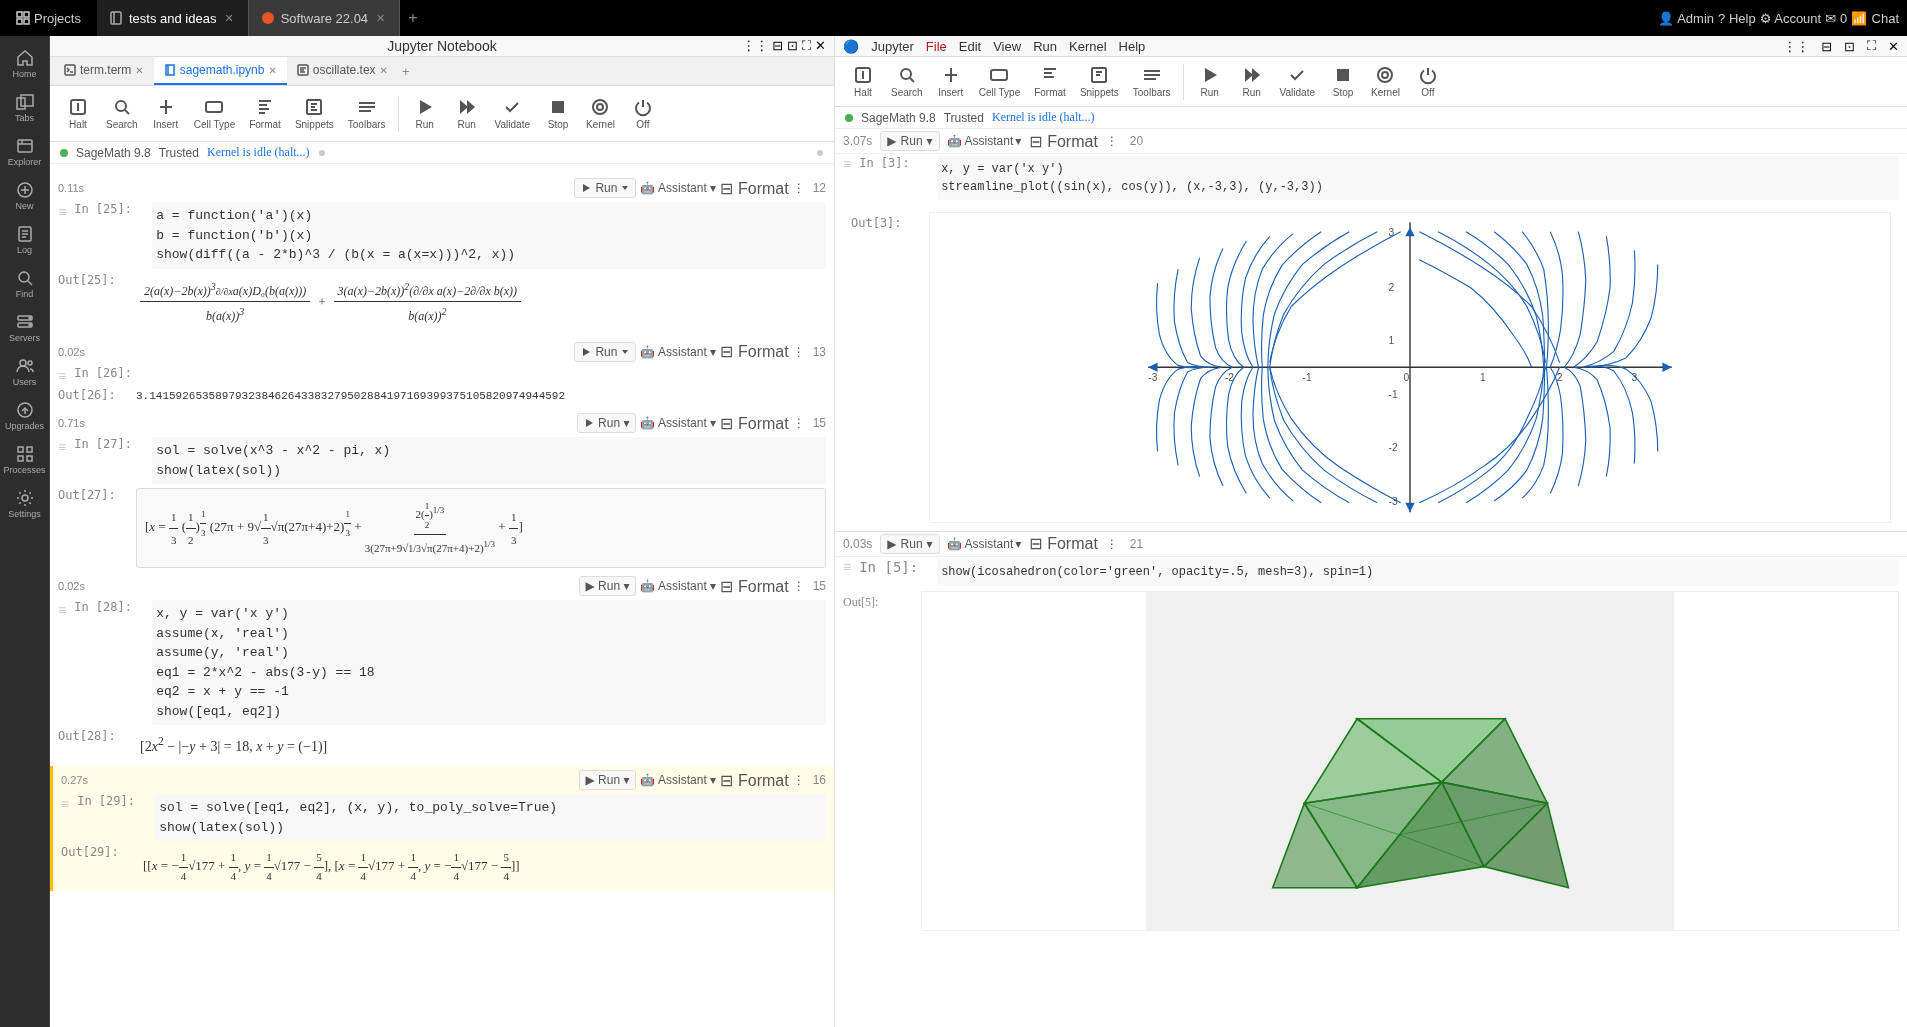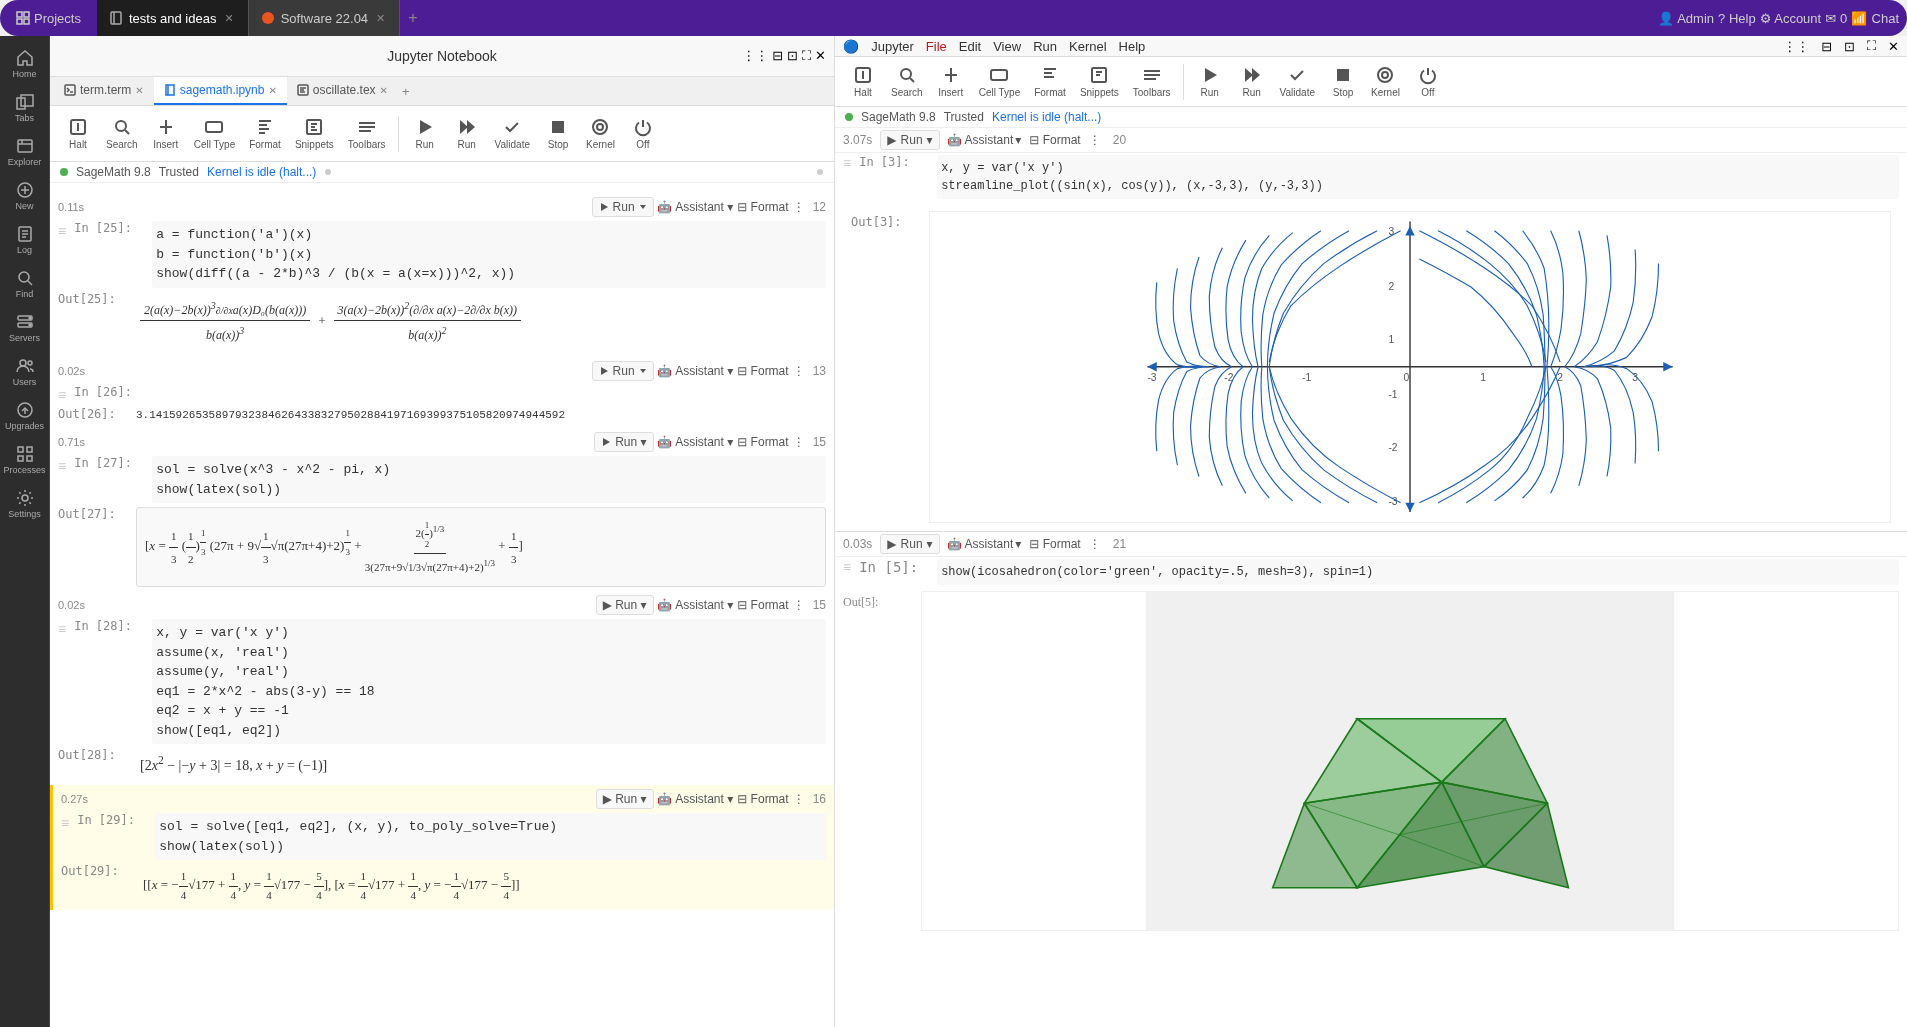--- a/index.html
+++ b/index.html
@@ -1,19 +1,19 @@
 <!DOCTYPE html>
 <html><head>
   <meta charset="utf-8">
   <style>
     * { box-sizing: border-box; margin: 0; padding: 0; }
     body { font-family: -apple-system, BlinkMacSystemFont, 'Segoe UI', sans-serif; font-size: 13px; background: #f0f0f0; overflow: hidden; width: 1907px; height: 1027px; }
 
     
-    .top-bar { height: 36px; background: #4c1d95; display: flex; align-items: center; padding: 5px 8px; gap: 8px; color: #ccc; border-radius: 18px; }
+    .top-bar { height: 36px; background: #000000; display: flex; align-items: center; padding: 5px 8px; gap: 8px; color: #ccc; }
     .top-bar-left { display: flex; align-items: center; gap: 4px; }
     .projects-btn { display: flex; align-items: center; gap: 4px; color: #ccc; font-size: 13px; cursor: pointer; padding: 4px 8px; border-radius: 4px; }
     .tab-bar { display: flex; align-items: stretch; flex: 1; height: 36px; }
     .tab { display: flex; align-items: center; gap: 6px; padding: 0 12px; background: #3a3a3a; color: #ccc; cursor: pointer; border-right: 1px solid #555; font-size: 13px; white-space: nowrap; position: relative; }
     .tab.active { background: #1e1e1e; color: #fff; }
     .tab-close { font-size: 11px; color: #888; cursor: pointer; padding: 2px; }
     .tab-add { display: flex; align-items: center; padding: 0 8px; color: #888; cursor: pointer; font-size: 16px; }
     .top-bar-right { display: flex; align-items: center; gap: 4px; color: #ccc; font-size: 13px; margin-left: auto; }
     .top-bar-right span { cursor: pointer; }
 
@@ -27,53 +27,53 @@
     .sidebar-icon span { font-size: 9px; }
 
     
     .content-area { flex: 1; display: flex; }
 
     
     .left-panel { width: 785px; display: flex; flex-direction: column; background: #fff; border-right: 1px solid #ddd; }
     .right-panel { flex: 1; display: flex; flex-direction: column; background: #fff; }
 
     
-    .notebook-header { background: #f8f8f8; border-bottom: 1px solid #ddd; padding: 12px 8px; display: flex; align-items: center; justify-content: center; position: relative; }
+    .notebook-header { background: #f8f8f8; border-bottom: 1px solid #ddd; padding: 2px 8px; display: flex; align-items: center; justify-content: center; position: relative; }
     .notebook-title { font-size: 14px; color: #333; font-weight: 500; }
     .notebook-header-icons { position: absolute; right: 8px; display: flex; gap: 4px; }
 
     
     .file-tabs { display: flex; align-items: center; background: #f0f0f0; border-bottom: 1px solid #ddd; padding: 0 4px; }
     .file-tab { display: flex; align-items: center; gap: 4px; padding: 6px 10px; cursor: pointer; font-size: 12px; color: #555; border-bottom: 2px solid transparent; }
     .file-tab.active { border-bottom-color: #1a73e8; color: #1a73e8; background: #fff; }
     .file-tab-close { font-size: 10px; color: #888; }
 
     
     .toolbar { display: flex; align-items: center; background: #fff; border-bottom: 1px solid #ddd; padding: 2px 8px; gap: 2px; flex-wrap: wrap; min-height: 56px; }
     .toolbar-btn { display: flex; flex-direction: column; align-items: center; justify-content: center; gap: 2px; padding: 4px 6px; cursor: pointer; border-radius: 3px; color: #555; font-size: 10px; min-width: 40px; border: none; background: none; }
     .toolbar-btn svg { width: 20px; height: 20px; }
     .toolbar-sep { width: 1px; height: 36px; background: #ddd; margin: 0 4px; }
 
     
     .kernel-bar { display: flex; align-items: center; padding: 3px 10px; background: #fff; border-bottom: 1px solid #eee; font-size: 12px; color: #555; gap: 8px; }
     .kernel-dot { width: 8px; height: 8px; border-radius: 50%; background: #4caf50; }
-    .kernel-status { color: #1a73e8; }
+    .kernel-status { color: #1a73e8; font-family: Liberation Serif, serif; }
 
     
     .notebook-content { flex: 1; overflow-y: auto; padding: 8px 0; background: #fff; }
 
     
     .cell { margin: 2px 0; padding: 2px 8px; position: relative; }
     .cell.active { background: #fffde7; border-left: 3px solid #ffc107; }
     .cell-header { display: flex; align-items: center; justify-content: space-between; padding: 2px 0 4px 0; }
     .cell-time { font-size: 11px; color: #888; }
     .cell-run-btn { display: flex; align-items: center; gap: 4px; font-size: 12px; color: #555; cursor: pointer; padding: 2px 6px; border-radius: 3px; border: 1px solid #ddd; background: #f8f8f8; }
     .cell-tools { display: flex; align-items: center; gap: 4px; }
     .cell-assistant-btn { font-size: 12px; color: #555; cursor: pointer; display: flex; align-items: center; gap: 2px; }
-    .cell-format-btn { font-size: 12px; color: #555; cursor: pointer; }
+    .cell-format-btn { font-size: 16px; color: #555; cursor: pointer; }
     .cell-menu-btn { font-size: 12px; color: #555; cursor: pointer; }
     .cell-number { font-size: 12px; color: #888; margin-left: 4px; }
 
     .cell-input { display: flex; align-items: flex-start; gap: 8px; }
     .cell-drag { color: #ccc; cursor: grab; font-size: 14px; padding-top: 2px; }
     .cell-label { font-size: 12px; color: #888; white-space: nowrap; min-width: 70px; font-family: monospace; }
     .cell-code { font-family: 'Courier New', monospace; font-size: 13px; color: #333; flex: 1; line-height: 1.5; padding: 4px; background: #f8f8f8; border-radius: 3px; white-space: pre; }
     .cell-output { display: flex; align-items: flex-start; gap: 8px; margin-top: 4px; }
     .out-label { font-size: 12px; color: #888; white-space: nowrap; min-width: 70px; font-family: monospace; }
     .out-content { font-family: 'Courier New', monospace; font-size: 12px; color: #333; flex: 1; line-height: 1.6; }

